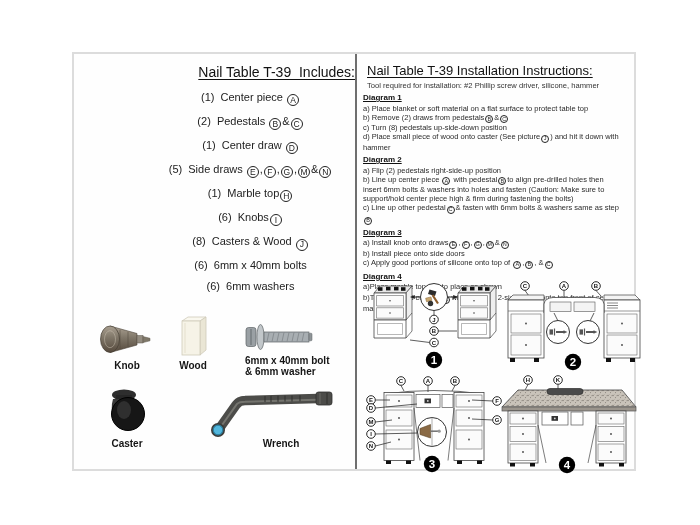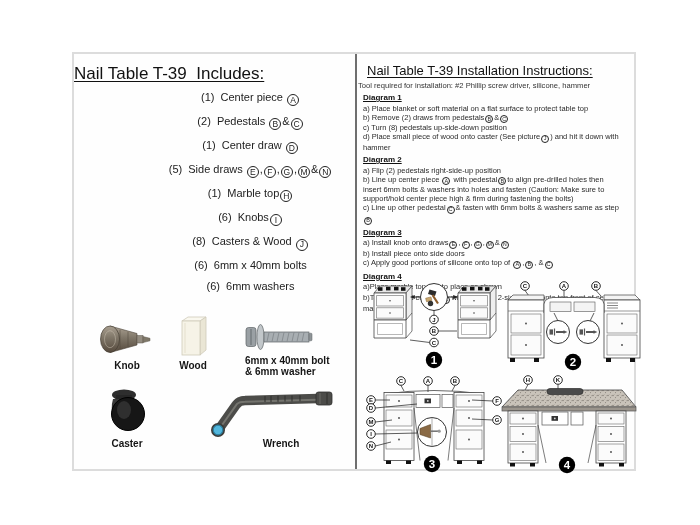--- a/index.html
+++ b/index.html
@@ -11,40 +11,40 @@
   .frame {
     position:absolute; left:72px; top:52px; width:564px; height:419px;
     border:2px solid #dcdcdc; background:#fefefe;
   }
   .left-panel { position:absolute; left:0; top:0; width:281px; height:100%; }
   .right-panel {
     position:absolute; left:281px; top:0; width:283px; height:100%;
     border-left:2px solid #6f6f6f;
   }
   .left-title {
-    position:absolute; left:0; top:10px; width:100%; text-align:left;
-    font-size:17px; color:#111; text-decoration:underline; text-underline-offset:2px;
+    position:absolute; left:0; top:10px; width:100%; text-align:right;
+    font-size:14px; color:#111; text-decoration:underline; text-underline-offset:2px;
     white-space:pre-wrap;
   }
   .includes-list { position:absolute; left:69px; top:37px; width:215px;text-align:center; }
   .inc-item { font-size:11px; line-height:12px; margin-bottom:8.8px; color:#222; white-space:pre-wrap; }
   .circ {
     display:inline-flex; align-items:center; justify-content:center;
     width:12px; height:12px; border:1px solid #222; border-radius:50%;
     font-size:8.5px; line-height:1; margin:0 1px; vertical-align:-2px; background:#fff;
   }
   .step .circ { width:8px; height:8px; font-size:5.5px; border-width:1px; vertical-align:-1px; margin:0 1px; }
   .part-img { position:absolute; }
   .part-label { position:absolute; font-size:10px; font-weight:bold; color:#151515; text-align:center; }
   .part-label.two-line { text-align:left; line-height:11px; }
   .right-title {
     margin:9px 6px 3px 10px; font-size:13px; color:#111;
     text-decoration:underline; text-underline-offset:2px; white-space:nowrap;
   }
-  .tools-line { margin:0 6px 3px 1px; font-size:7.6px; color:#333; }
+  .tools-line { margin:0 6px 3px 10px; font-size:7.6px; color:#333; }
   .sections { margin:0 19px 0 6px; }
   .diag-heading {
     font-size:8px; font-weight:bold; text-decoration:underline; color:#111;
     margin:3px 0 1.5px 0;
   }
   .step { font-size:7.5px; line-height:9px; color:#2a2a2a; }
   .fig { position:absolute; }
   svg text { font-family:"Liberation Sans", sans-serif; }
   .lbl { font-size:6px; font-weight:bold; fill:#111; text-anchor:middle; }
   .num { font-size:11.5px; font-weight:bold; fill:#ffffff; text-anchor:middle; }

